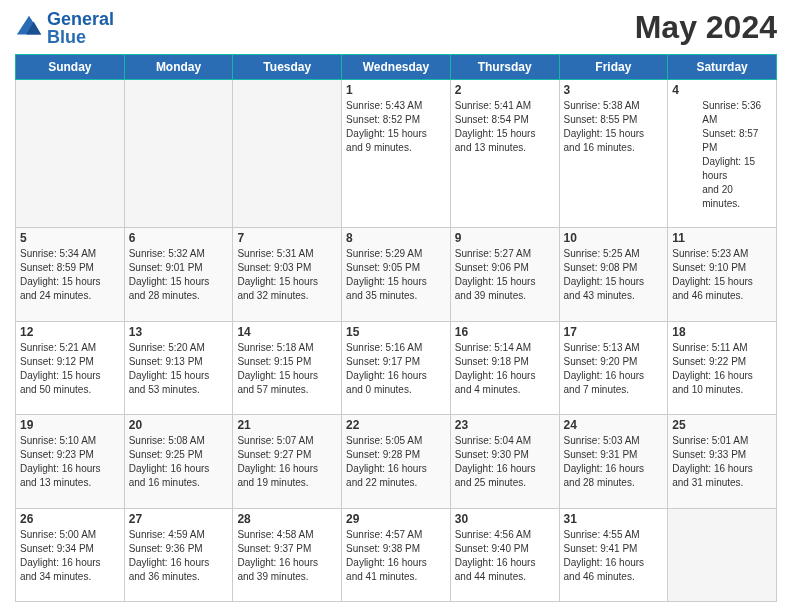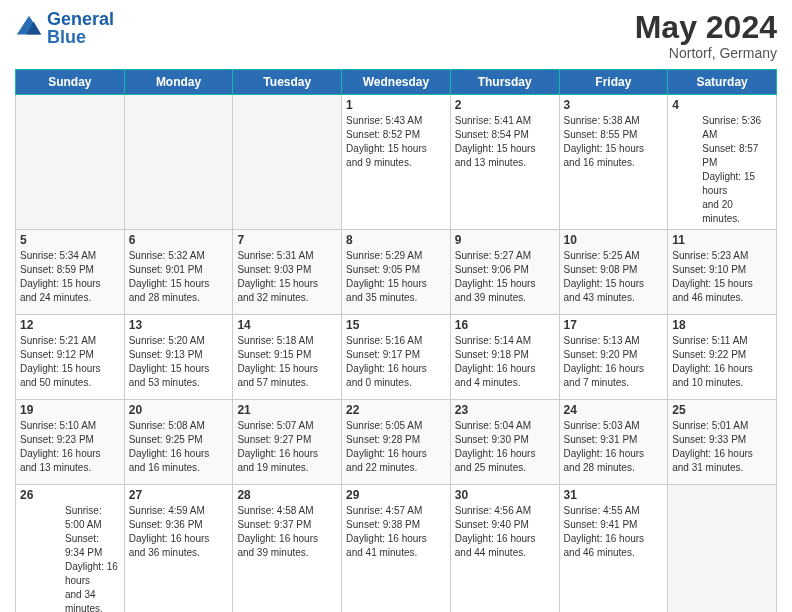--- a/index.html
+++ b/index.html
@@ -109,21 +109,20 @@
       </svg>
       <div>
         <div class="logo-text">
           <span>General</span><br>
           <span style="color:#2a6db5">Blue</span>
         </div>
       </div>
     </div>
     <div class="title-block">
       <div class="month-year">May 2024</div>
-      <div class="location">Nortorf, Germany</div>
     </div>
   </div>
 
   <table class="calendar">
     <thead>
       <tr>
         <th>Sunday</th>
         <th>Monday</th>
         <th>Tuesday</th>
         <th>Wednesday</th>
@@ -315,21 +314,21 @@
             <span class="day-number">25</span>
             <div class="day-info" style="white-space: pre-line;">Sunrise: 5:01 AM
 Sunset: 9:33 PM
 Daylight: 16 hours
 and 31 minutes.</div>
           </td>
         </tr>
         <tr>
           <td>
             <span class="day-number">26</span>
-            <div class="day-info" style="white-space: pre-line; margin-left: 45px;">Sunrise: 5:00 AM
+            <div class="day-info" style="white-space: pre-line;">Sunrise: 5:00 AM
 Sunset: 9:34 PM
 Daylight: 16 hours
 and 34 minutes.</div>
           </td>
           <td>
             <span class="day-number">27</span>
             <div class="day-info" style="white-space: pre-line;">Sunrise: 4:59 AM
 Sunset: 9:36 PM
 Daylight: 16 hours
 and 36 minutes.</div>

